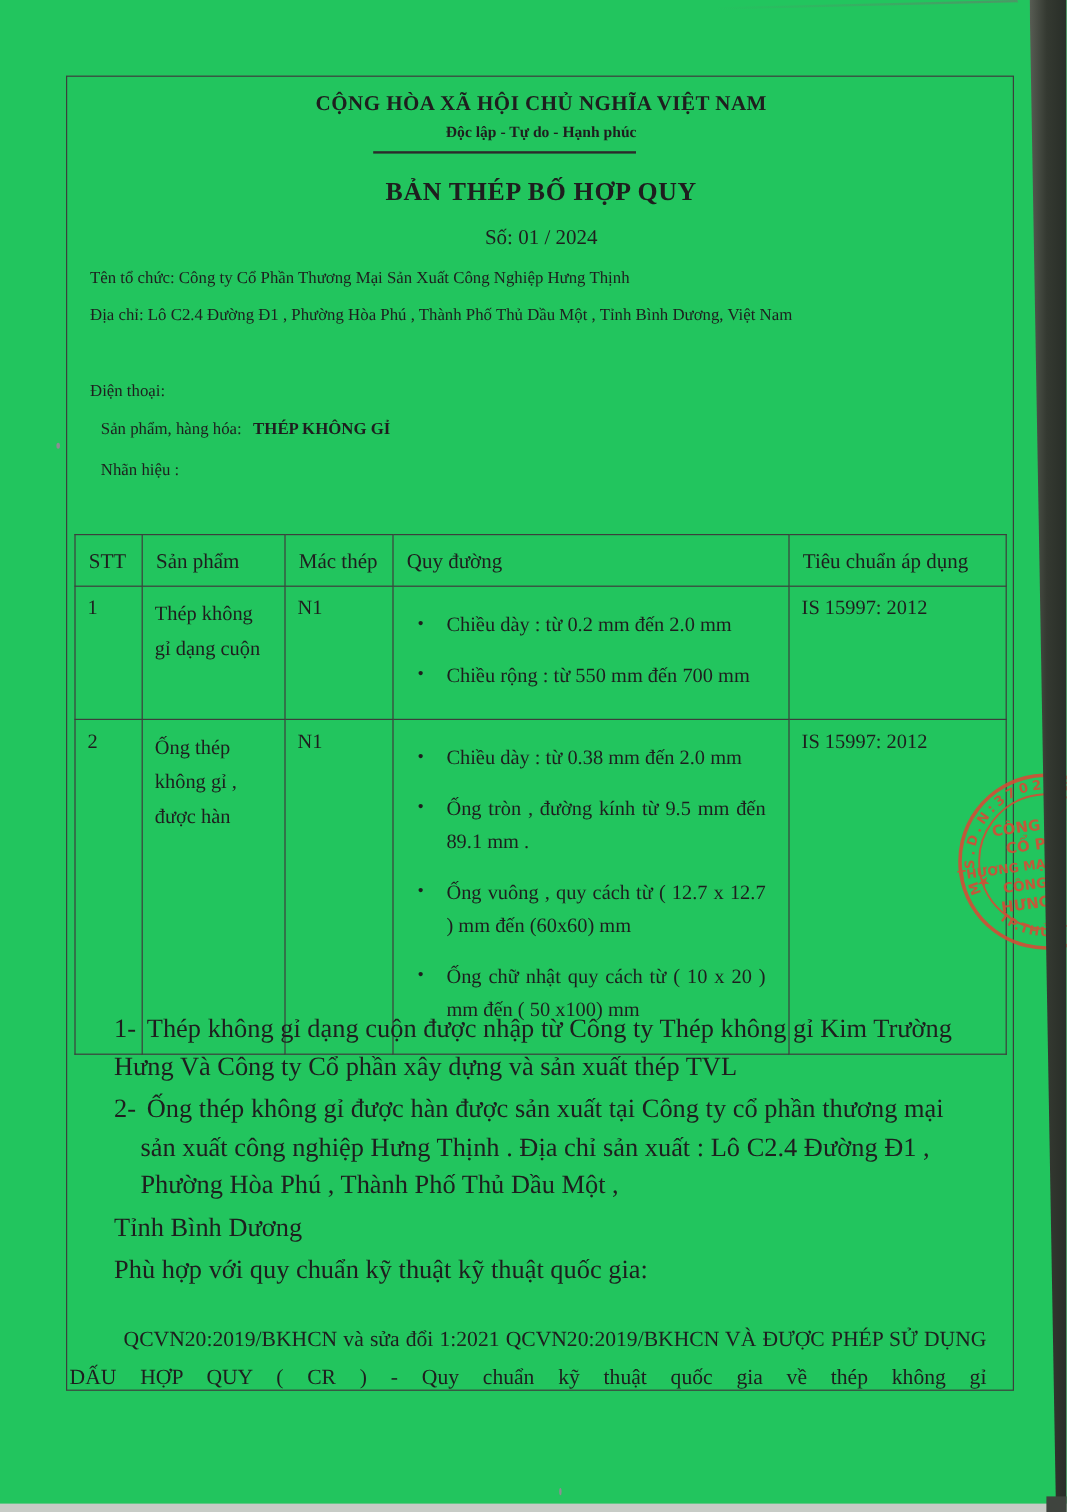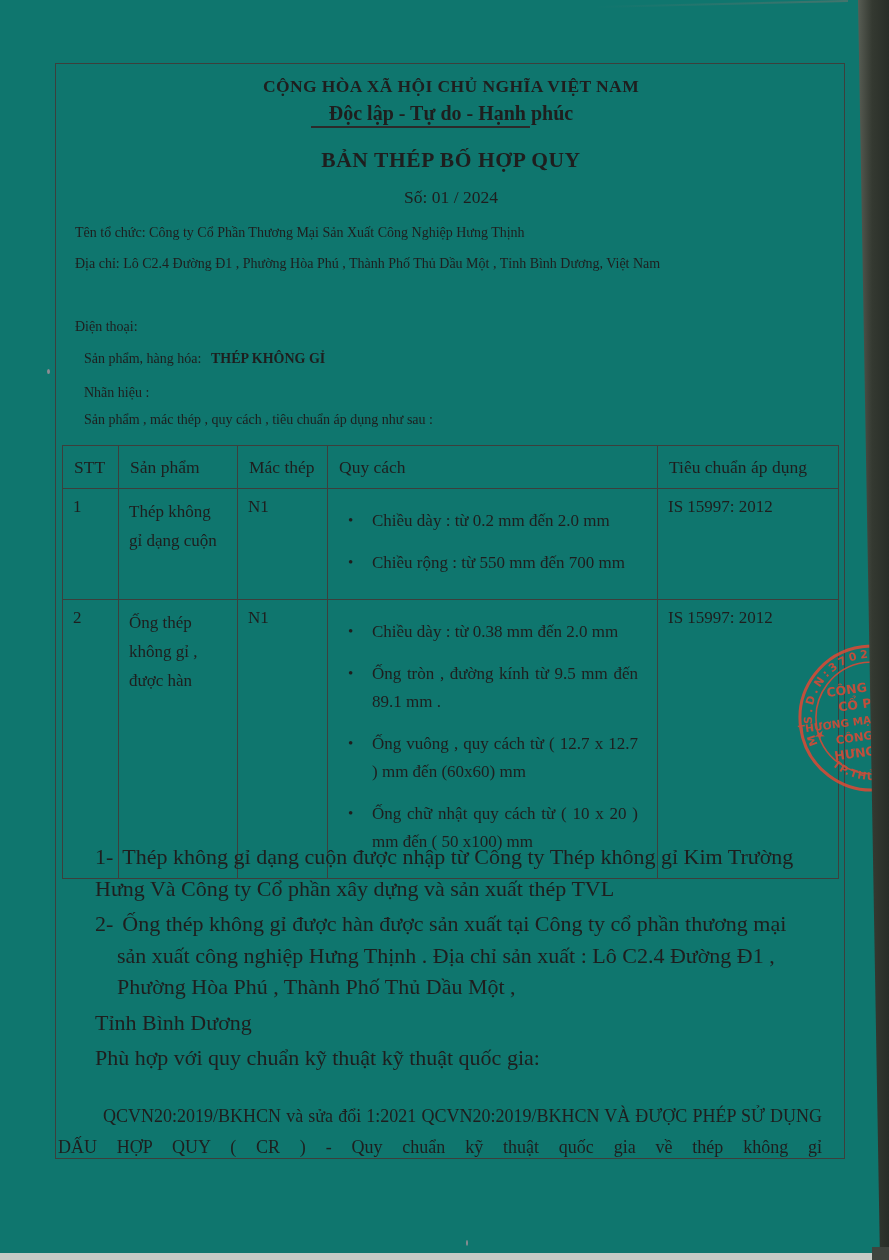--- a/index.html
+++ b/index.html
@@ -1,29 +1,29 @@
 <!DOCTYPE html>
 <html><head>
 <meta charset="utf-8">
 <style>
   html,body{margin:0;padding:0;background:#e8e8e6;}
   .page{
     position:relative;width:889px;height:1260px;overflow:hidden;
-    background:#0f766e;
+    background:#22c55e;
     font-family:"Liberation Serif","DejaVu Serif",serif;
     color:#1e1e1e;
   }
   .abs{position:absolute;}
   .frame{
     position:absolute;left:55px;top:63px;width:790px;height:1096px;
     border:1.6px solid #3c3f3c;box-sizing:border-box;
   }
   .center-text{position:absolute;left:55px;width:792px;text-align:center;}
   .motto1{top:76px;font-size:17.5px;font-weight:bold;letter-spacing:.4px;}
-  .motto2{top:102px;font-size:20px;font-weight:bold;}
+  .motto2{top:102px;font-size:13px;font-weight:bold;}
   .motto-underline{left:311px;top:126px;width:219px;height:1.6px;background:#2b2b2b;}
   .doc-title{top:148px;font-size:21.5px;font-weight:bold;letter-spacing:.6px;}
   .doc-number{top:187px;font-size:17.5px;}
   .body-line{position:absolute;left:75px;width:746px;font-size:14px;line-height:30.5px;}
   .indent1{left:84px;width:737px;}
   .doc-table{
     position:absolute;left:62px;top:445px;width:776px;
     border-collapse:collapse;table-layout:fixed;
     font-size:17px;
   }
@@ -91,36 +91,35 @@
 
   <div class="body-line" style="top:218px;">Tên tổ chức: Công ty Cổ Phần Thương Mại Sản Xuất Công Nghiệp Hưng Thịnh</div>
   <div class="body-line" style="top:249px;">Địa chỉ: Lô C2.4 Đường Đ1 , Phường Hòa Phú , Thành Phố Thủ Dầu Một , Tỉnh Bình Dương, Việt Nam</div>
   <div class="body-line indent1" style="top:344px;">
     <span>Sản phẩm, hàng hóa:</span>
     <strong style="margin-left:6px;">THÉP KHÔNG GỈ</strong>
   </div>
 
   <div class="body-line" style="top:312px;">Điện thoại:</div>
   <div class="body-line indent1" style="top:378px;">Nhãn hiệu :</div>
-  <div class="body-line indent1" style="top:405px;">Sản phẩm , mác thép , quy cách , tiêu chuẩn áp dụng như sau :</div>
 
   <table class="doc-table">
     <colgroup>
       <col class="col-stt">
         <col class="col-sp">
         <col class="col-mt">
         <col class="col-qc">
         <col class="col-tc">
     </colgroup>
     <tbody>
         <tr>
       <th class="th-stt">STT</th>
       <th>Sản phẩm</th>
       <th>Mác thép</th>
-      <th>Quy cách</th>
+      <th>Quy đường</th>
       <th>Tiêu chuẩn áp dụng</th>
     </tr>
     <tr class="row1">
       <td class="td-stt">1</td>
       <td class="td-sp">Thép không gỉ dạng cuộn</td>
       <td class="td-mt">N1</td>
       <td class="td-qc">
         <ul class="spec-list">
           <li class="spec-item"><span class="spec-bullet">•</span><span>Chiều dày : từ 0.2 mm đến 2.0 mm</span></li>
           <li class="spec-item"><span class="spec-bullet">•</span><span>Chiều rộng : từ 550 mm đến 700 mm</span></li>

